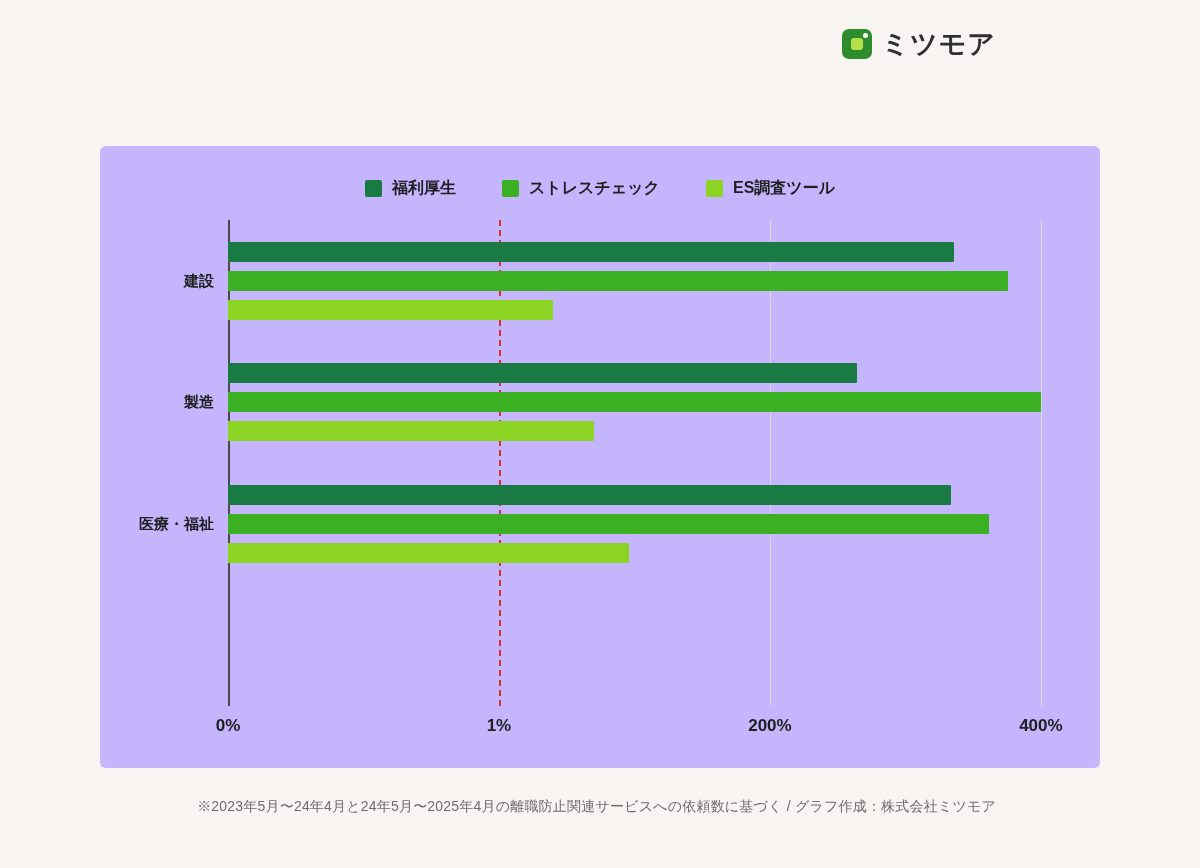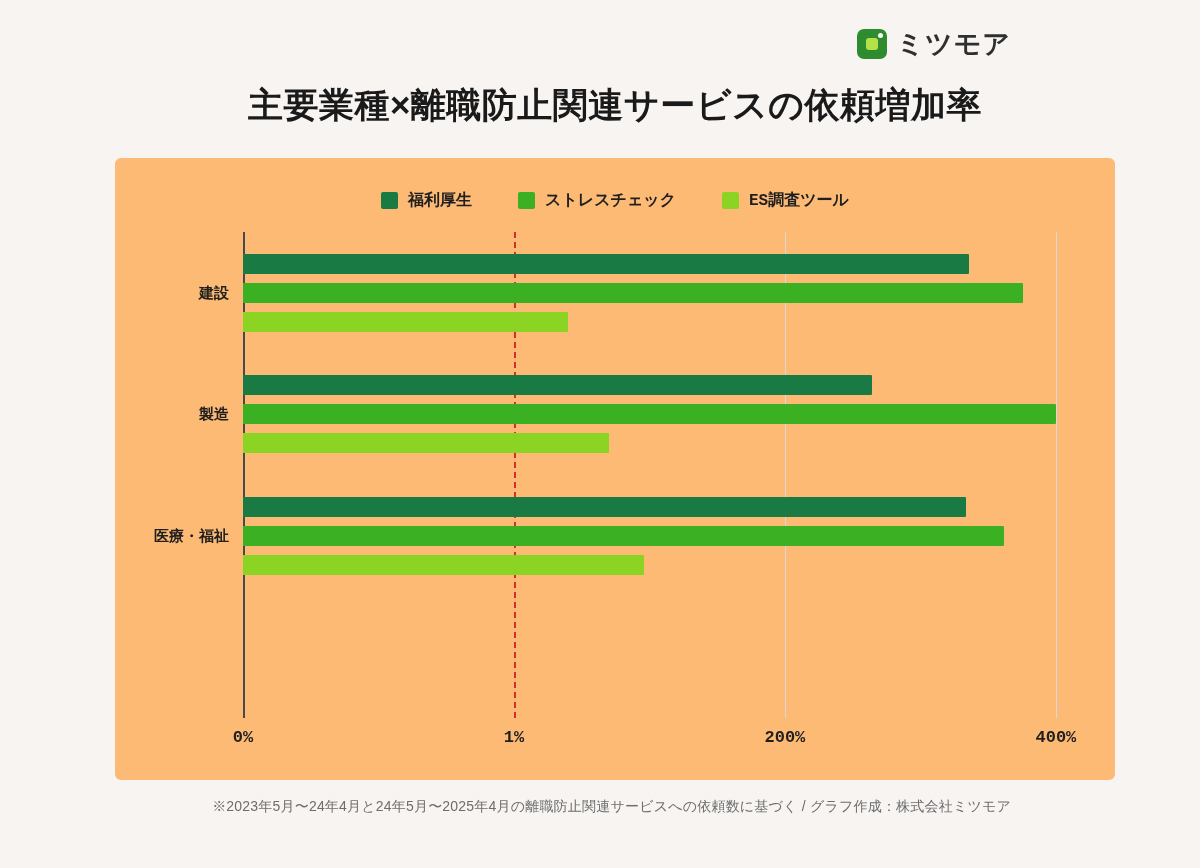--- a/index.html
+++ b/index.html
@@ -12,21 +12,20 @@
     background: #f7f4f2;
     font-family: "Liberation Sans", sans-serif;
     overflow: hidden;
     position: relative;
   }
   .page {
     position: relative;
     width: 1024px;
     height: 868px;
     box-sizing: border-box;
-    margin-left: 15px;
   }
 
   
   .logo {
     position: absolute;
     top: 26px;
     right: 28px;
     display: flex;
     align-items: center;
     gap: 9px;
@@ -73,26 +72,25 @@
     font-size: 35px;
     font-weight: bold;
     color: #1a1a1a;
     letter-spacing: 0.5px;
   }
 
   
   .card {
     position: absolute;
     left: 100px;
-    top: 158px;
+    top: 146px;
     width: 1000px;
     height: 622px;
-    background: #fdba74;
+    background: #c4b5fd;
     border-radius: 6px;
-    font-family: Liberation Mono, monospace;
   }
 
   
   .legend {
     position: absolute;
     top: 32px;
     left: 0;
     width: 1000px;
     display: flex;
     justify-content: center;
@@ -192,21 +190,20 @@
 <div class="page">
 
   <div class="logo">
     <div class="logo-mark">
       <div class="inner"></div>
       <div class="dot"></div>
     </div>
     <div class="logo-text">ミツモア</div>
   </div>
 
-  <div class="title">主要業種×離職防止関連サービスの依頼増加率</div>
 
   <div class="card">
     <div class="legend" id="legend">
         <div class="legend-item">
           <span class="legend-swatch" style="background: rgb(26, 122, 67);"></span>
           <span class="legend-label">福利厚生</span>
         </div>
         <div class="legend-item">
           <span class="legend-swatch" style="background: rgb(60, 176, 35);"></span>
           <span class="legend-label">ストレスチェック</span>

